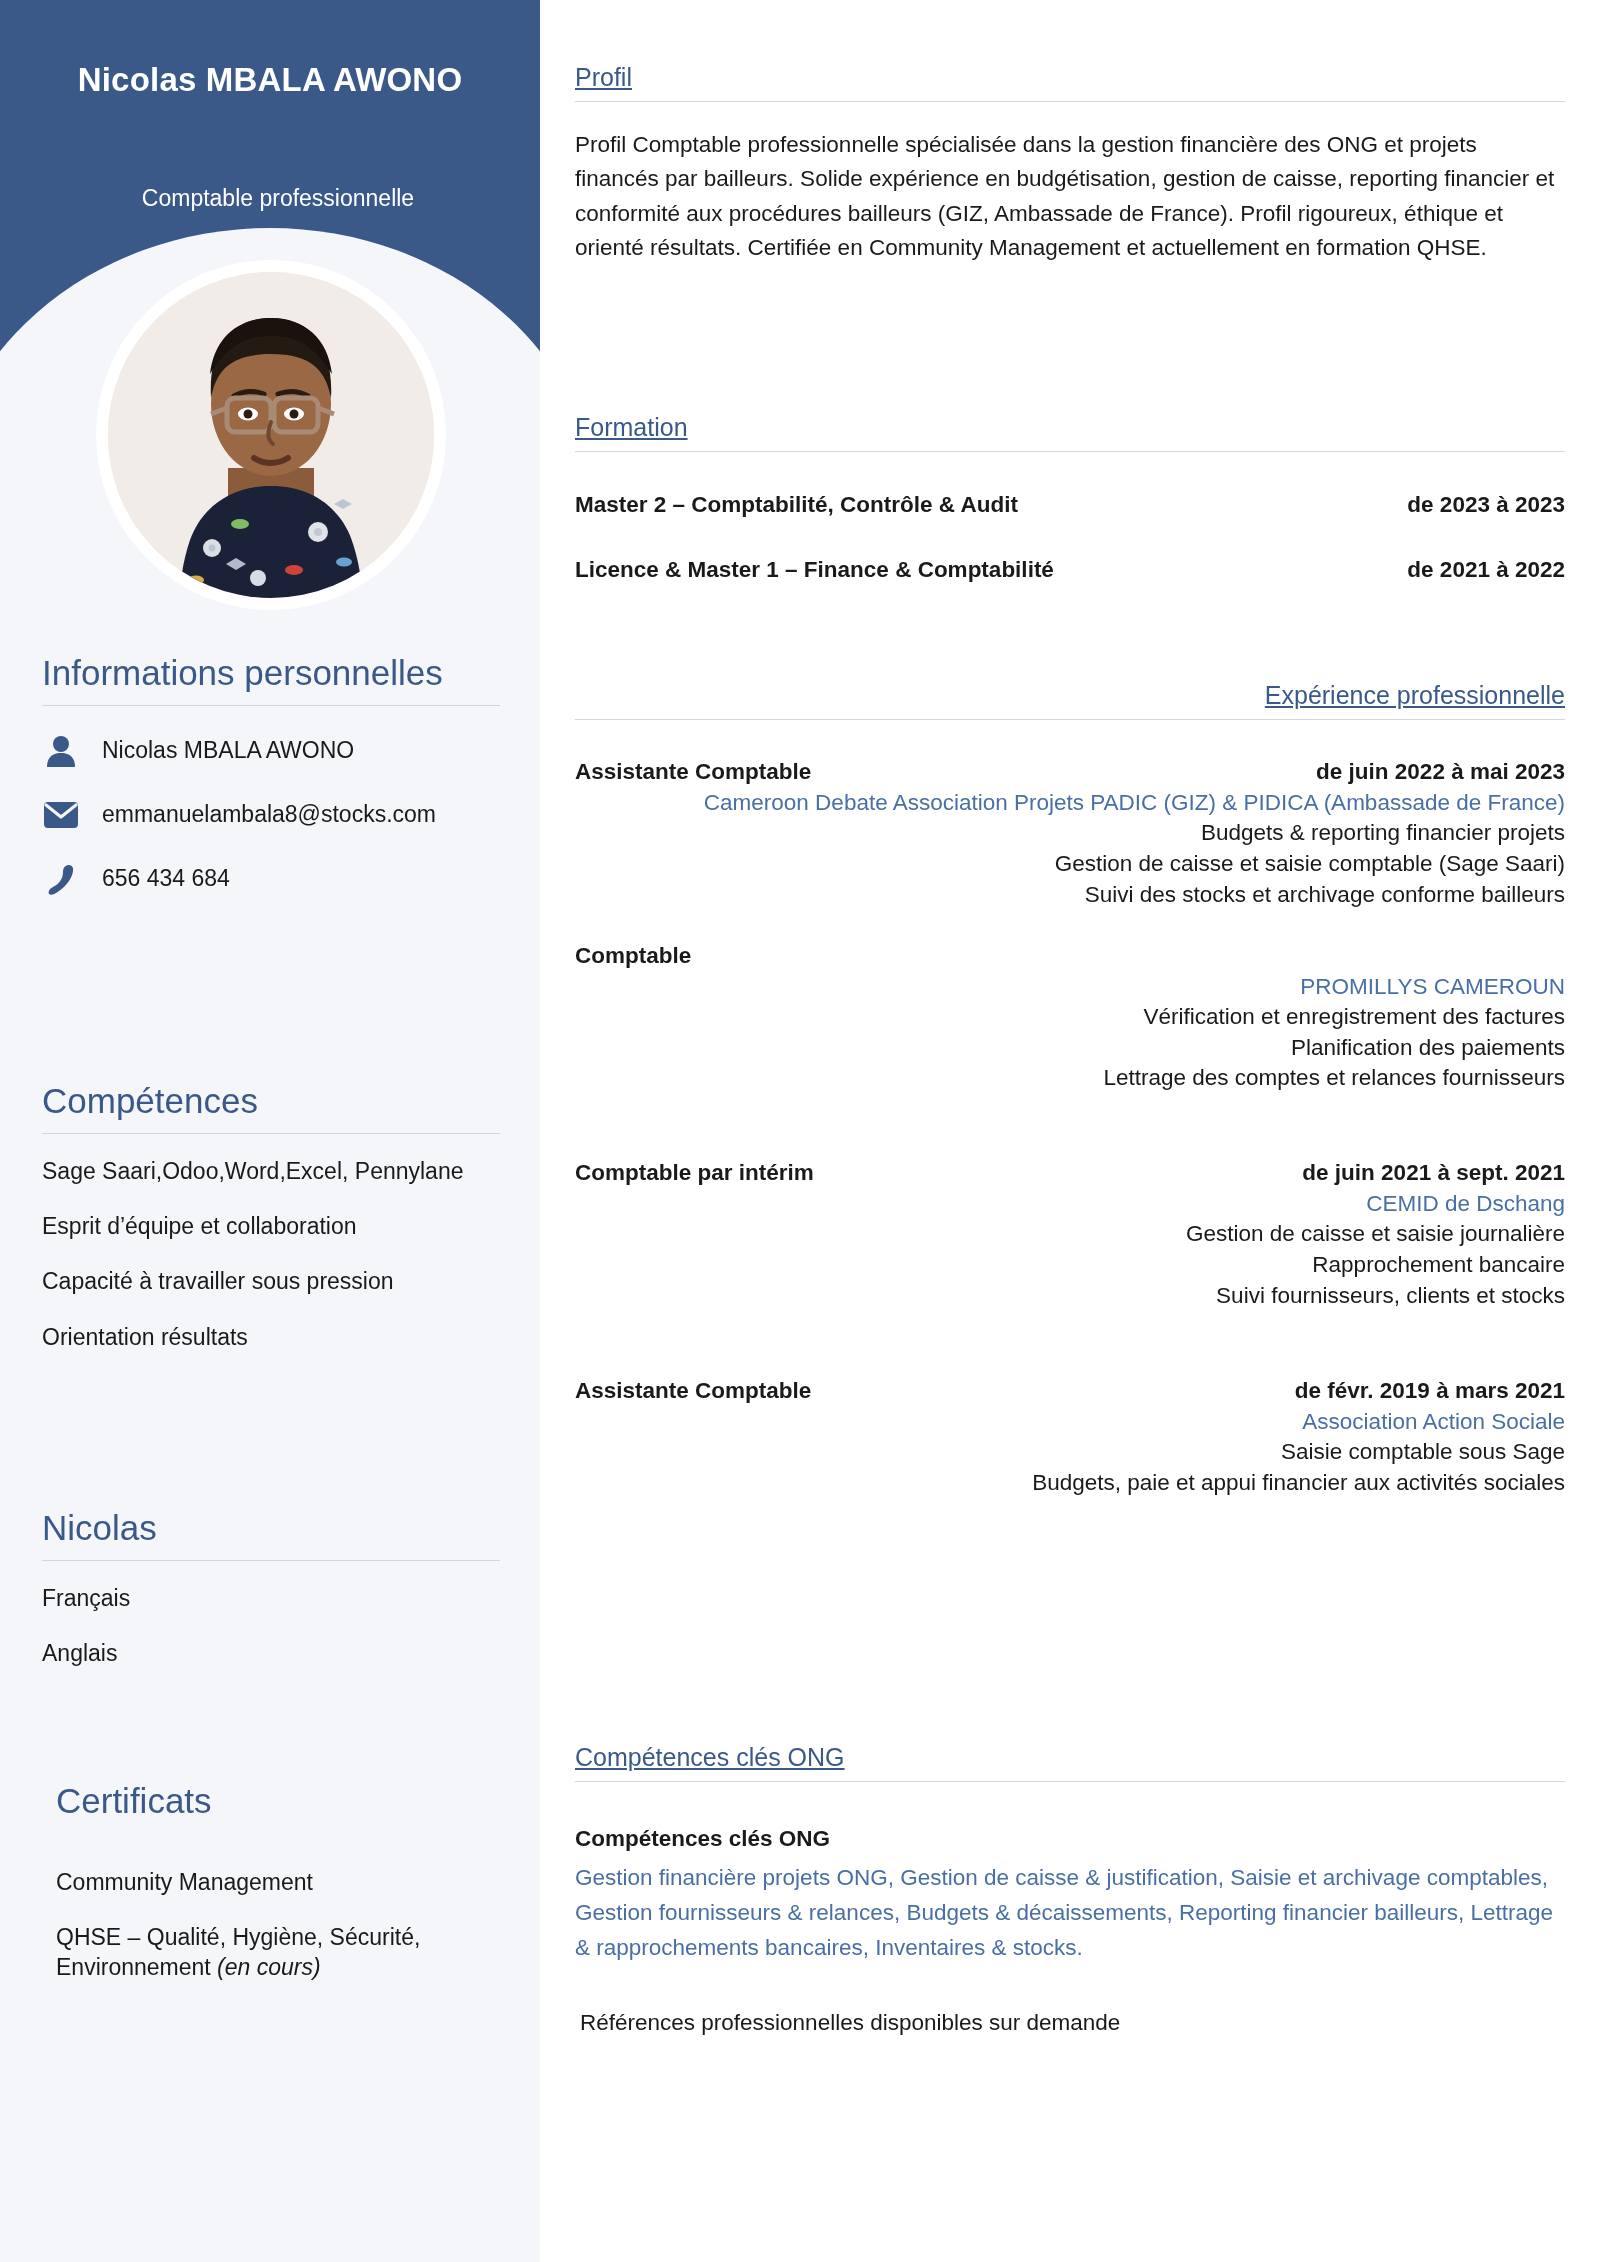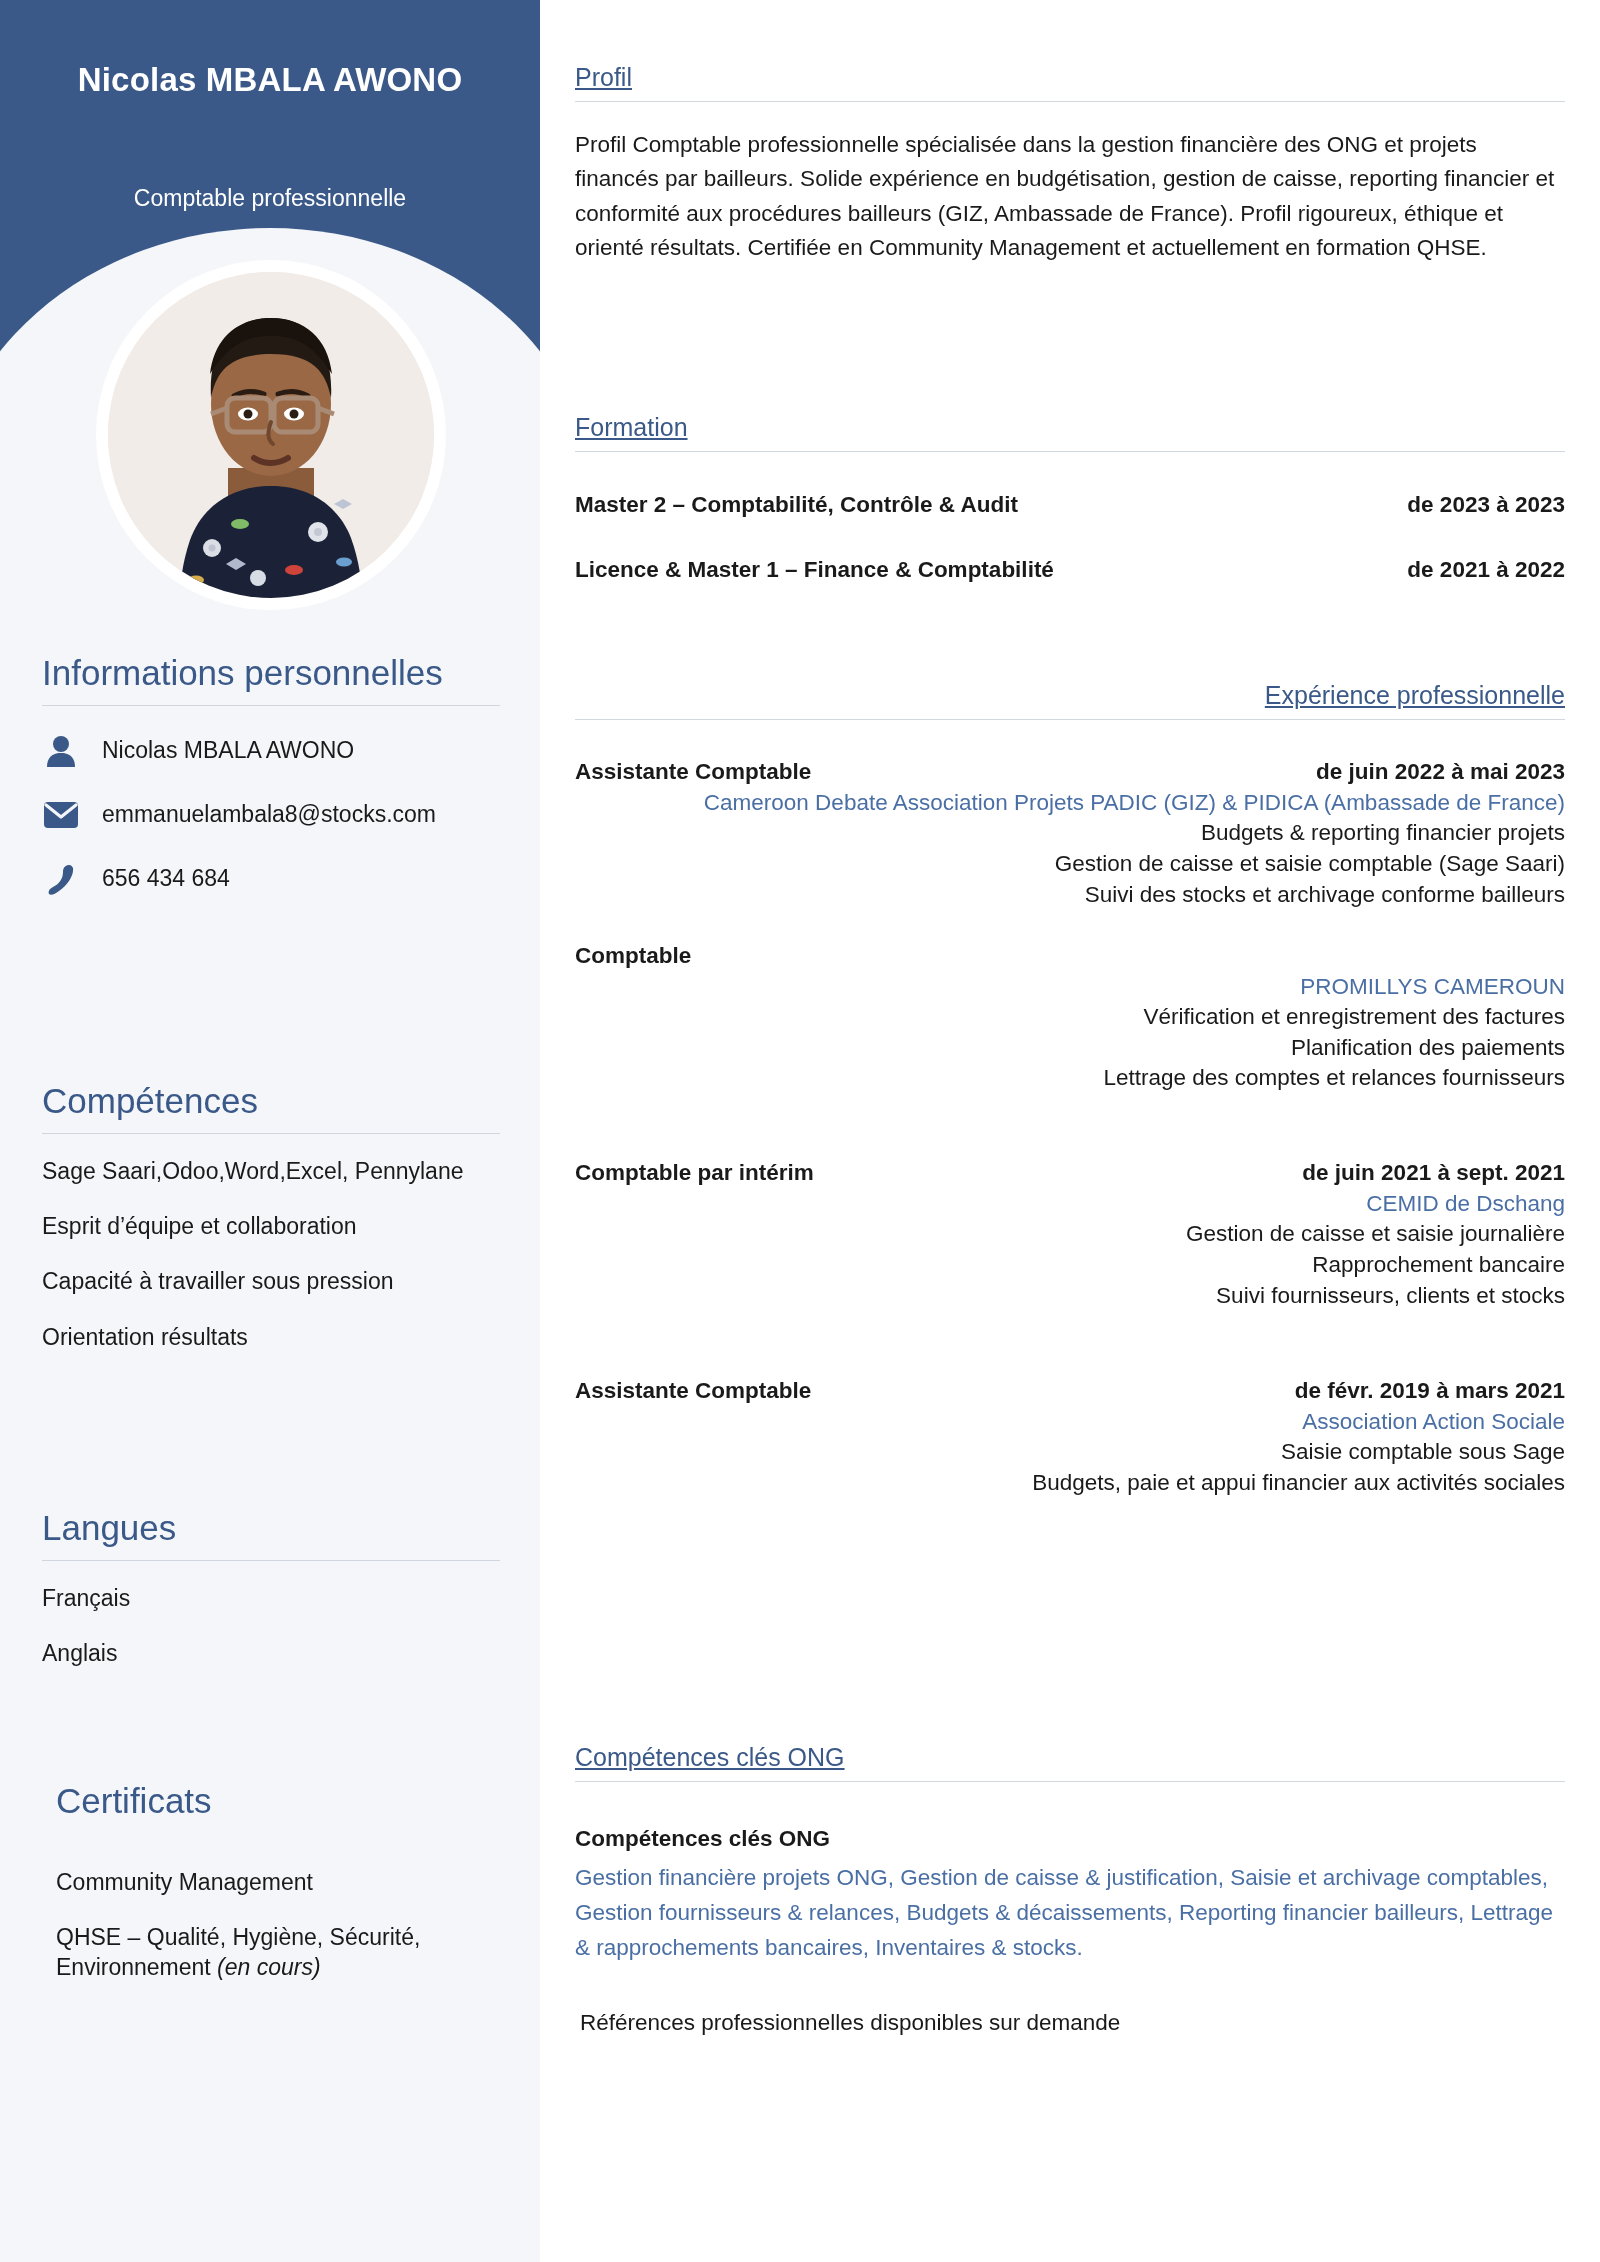--- a/index.html
+++ b/index.html
@@ -55,21 +55,21 @@
     text-align: center;
     color: #ffffff;
     font-size: 33px;
     font-weight: bold;
     line-height: 1.22;
     letter-spacing: 0.2px;
     z-index: 3;
   }
   .job-subtitle {
     position: absolute;
-    left: 0; top: 185px;
+    left: 8px; top: 185px;
     width: 540px;
     text-align: center;
     color: #ffffff;
     font-size: 23px;
     font-weight: normal;
     z-index: 3;
   }
 
   .avatar-wrap {
     position: absolute;
@@ -320,21 +320,21 @@
     <div class="sb-section" style="top:1078px;">
       <div class="sb-heading">Compétences</div>
       <div class="sb-rule"></div>
       <div class="sb-item first">Sage Saari,Odoo,Word,Excel, Pennylane</div>
       <div class="sb-item">Esprit d’équipe et collaboration</div>
       <div class="sb-item">Capacité à travailler sous pression</div>
       <div class="sb-item">Orientation résultats</div>
     </div>
 
     <div class="sb-section" style="top:1505px;">
-      <div class="sb-heading">Langues</div>
+      <div class="sb-heading">Nicolas</div>
       <div class="sb-rule"></div>
       <div class="sb-item first">Français</div>
       <div class="sb-item">Anglais</div>
     </div>
 
     <div class="sb-section" style="top:1778px; left:56px; width:444px;">
       <div class="sb-heading">Certificats</div>
       <div class="sb-item first" style="margin-top:36px;">Community Management</div>
       <div class="sb-item"><span>QHSE – Qualité, Hygiène, Sécurité, Environnement </span><em>(en cours)</em></div>
     </div>

